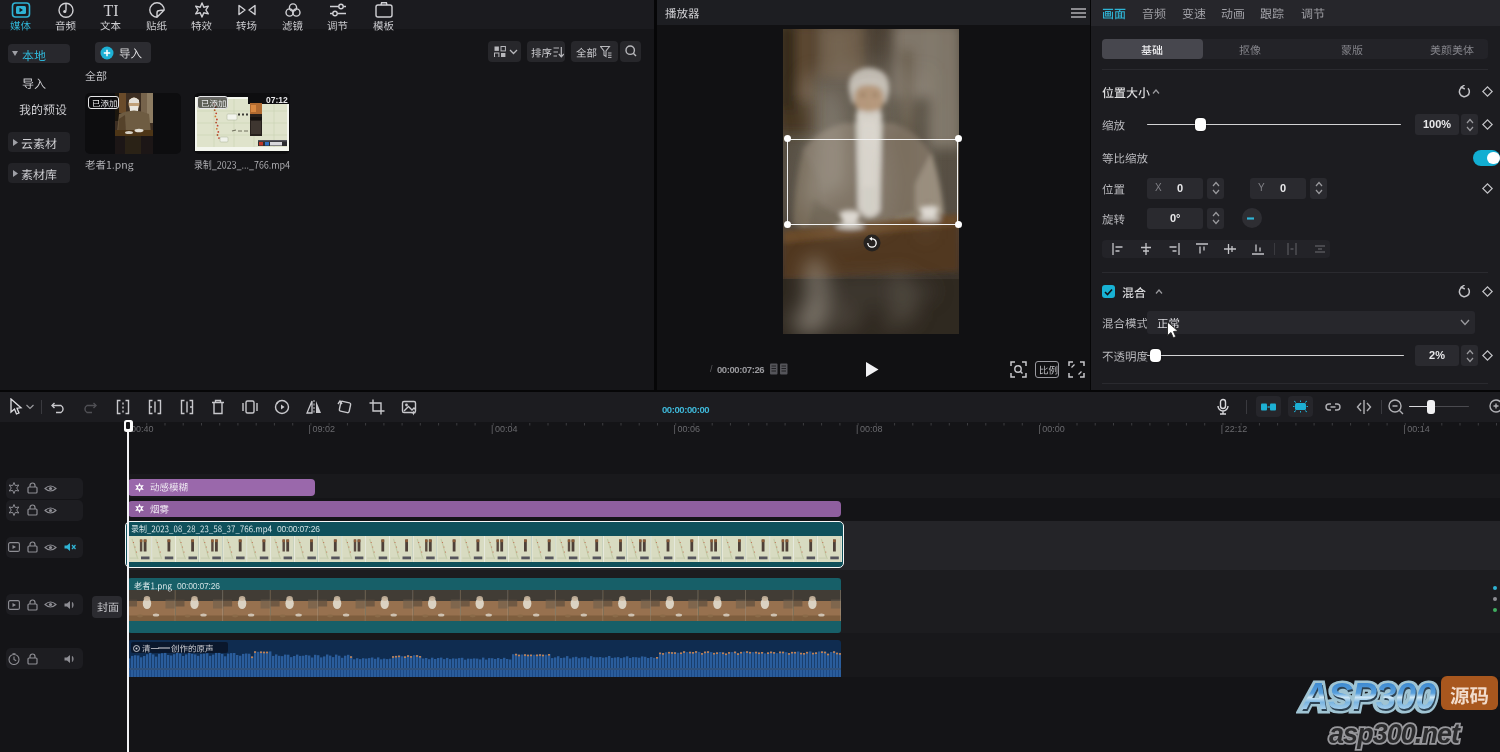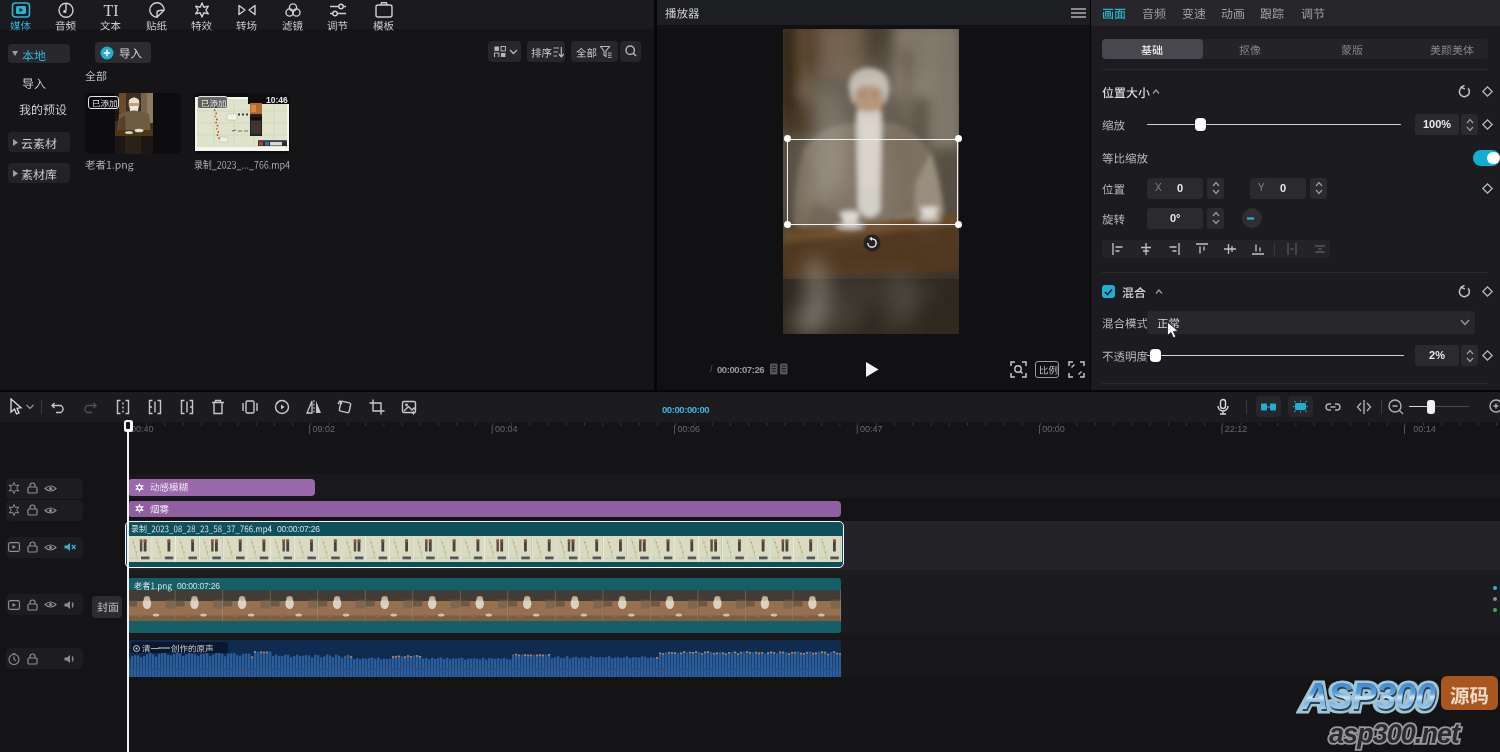--- a/index.html
+++ b/index.html
@@ -258,21 +258,21 @@
         <rect x="71" y="49" width="4" height="3.5" fill="#3070c0"></rect>
 <rect x="76" y="49" width="12" height="3.5" fill="#d8d8dc"></rect>
 </g>
     </svg>
     <div style="position:absolute;left:197px;top:96px;width:31px;height:13px;background:rgba(10,10,12,0.6);border-radius:3px;border:1px solid #e6e6e8;"></div>
     <div style="position:absolute;left:201px;top:98px;">
       <svg width="26" height="11" viewBox="0 -8.7 26 11" style="display:block;overflow:visible">
         <path d="M0.8 -6.6V-6.0H6.3V-3.7H1.9V-5.1H1.2V-0.9C1.2 0.2 1.7 0.4 3.1 0.4C3.4 0.4 5.9 0.4 6.2 0.4C7.7 0.4 7.9 -0.0 8.1 -1.6C7.9 -1.6 7.6 -1.7 7.4 -1.9C7.3 -0.5 7.2 -0.2 6.3 -0.2C5.7 -0.2 3.5 -0.2 3.0 -0.2C2.1 -0.2 1.9 -0.3 1.9 -0.9V-3.1H6.3V-2.7H7.0V-6.6Z M12.0 -2.5C11.8 -1.8 11.4 -1.1 10.9 -0.6L11.3 -0.3C11.9 -0.8 12.2 -1.6 12.5 -2.3ZM14.0 -2.2C14.2 -1.6 14.5 -0.8 14.5 -0.3L15.0 -0.5C15.0 -1.0 14.7 -1.8 14.4 -2.3ZM15.0 -2.4C15.5 -1.7 16.0 -0.9 16.2 -0.3L16.7 -0.5C16.5 -1.1 16.0 -2.0 15.5 -2.6ZM13.0 -3.4V-0.0C13.0 0.1 13.0 0.1 12.9 0.1C12.8 0.1 12.4 0.1 12.0 0.1C12.1 0.3 12.1 0.5 12.2 0.7C12.7 0.7 13.1 0.7 13.3 0.6C13.6 0.5 13.6 0.3 13.6 -0.0V-3.4ZM9.2 -6.6C9.7 -6.4 10.3 -6.0 10.6 -5.7L11.0 -6.2C10.7 -6.5 10.1 -6.8 9.6 -7.1ZM8.8 -4.3C9.3 -4.1 9.9 -3.7 10.2 -3.4L10.6 -4.0C10.3 -4.2 9.7 -4.6 9.2 -4.8ZM9.0 0.2 9.6 0.6C10.0 -0.2 10.4 -1.2 10.7 -2.0L10.2 -2.4C9.8 -1.5 9.3 -0.4 9.0 0.2ZM11.3 -6.7V-6.1H13.2C13.1 -5.7 12.9 -5.3 12.8 -4.9H10.9V-4.3H12.5C12.0 -3.6 11.4 -3.0 10.7 -2.6C10.8 -2.5 11.0 -2.3 11.1 -2.2C12.0 -2.7 12.7 -3.4 13.2 -4.3H14.2C14.7 -3.5 15.5 -2.7 16.3 -2.3C16.4 -2.4 16.6 -2.7 16.8 -2.8C16.0 -3.1 15.4 -3.7 14.9 -4.3H16.6V-4.9H13.5C13.6 -5.3 13.7 -5.7 13.8 -6.1H16.3V-6.7Z M21.9 -6.1V0.6H22.5V-0.1H24.1V0.5H24.8V-6.1ZM22.5 -0.7V-5.5H24.1V-0.7ZM18.7 -7.0 18.6 -5.5H17.5V-4.9H18.6C18.6 -2.8 18.3 -0.9 17.2 0.2C17.4 0.3 17.6 0.5 17.7 0.7C18.9 -0.6 19.2 -2.6 19.3 -4.9H20.5C20.5 -1.6 20.4 -0.5 20.2 -0.2C20.1 -0.1 20.1 -0.1 19.9 -0.1C19.8 -0.1 19.4 -0.1 19.0 -0.1C19.1 0.1 19.2 0.3 19.2 0.5C19.6 0.5 20.0 0.6 20.2 0.5C20.5 0.5 20.6 0.4 20.8 0.2C21.0 -0.2 21.1 -1.4 21.2 -5.2C21.2 -5.3 21.2 -5.5 21.2 -5.5H19.3L19.3 -7.0Z" fill="#f2f2f4"></path>
       </svg>
     </div>
-    <div style="position:absolute;left:266px;top:94.5px;font: 700 8.5px 'Liberation Sans',sans-serif;color:#e8e8ea;white-space:nowrap;">10:46</div>
+    <div style="position:absolute;left:266px;top:94.5px;font: 700 8.5px 'Liberation Sans',sans-serif;color:#e8e8ea;white-space:nowrap;">07:12</div>
     <div style="position:absolute;left:194px;top:158px;">
       <svg width="96" height="14" viewBox="0 -10.7 96 14" style="display:block;overflow:visible">
         <path d="M1.4 -3.3C2.1 -3.0 2.9 -2.4 3.3 -2.0L3.9 -2.5C3.5 -2.9 2.6 -3.5 1.9 -3.8ZM1.4 -8.2V-7.5H7.8L7.7 -6.5H1.7V-5.8H7.7L7.6 -4.9H0.7V-4.1H4.8V-2.2C3.3 -1.6 1.7 -1.0 0.7 -0.6L1.1 0.1C2.2 -0.3 3.5 -0.9 4.8 -1.5V-0.0C4.8 0.1 4.8 0.2 4.6 0.2C4.5 0.2 3.9 0.2 3.2 0.2C3.3 0.4 3.5 0.7 3.5 0.9C4.3 0.9 4.9 0.9 5.2 0.7C5.5 0.6 5.6 0.4 5.6 -0.0V-2.5C6.5 -1.1 7.9 -0.1 9.5 0.4C9.6 0.2 9.8 -0.1 10.0 -0.3C8.9 -0.6 7.9 -1.1 7.1 -1.9C7.8 -2.3 8.5 -2.9 9.2 -3.4L8.5 -3.9C8.0 -3.4 7.3 -2.8 6.6 -2.4C6.2 -2.8 5.9 -3.3 5.6 -3.8V-4.1H9.9V-4.9H8.4C8.5 -5.9 8.6 -7.2 8.6 -8.2L8.0 -8.3L7.9 -8.2Z M17.6 -7.9V-2.0H18.3V-7.9ZM19.5 -8.7V-0.2C19.5 -0.1 19.4 -0.0 19.3 -0.0C19.1 -0.0 18.5 -0.0 17.9 -0.0C18.0 0.2 18.1 0.6 18.1 0.8C18.9 0.8 19.5 0.8 19.8 0.7C20.1 0.5 20.2 0.3 20.2 -0.3V-8.7ZM12.0 -8.6C11.8 -7.5 11.4 -6.5 10.9 -5.8C11.1 -5.7 11.5 -5.6 11.6 -5.5C11.8 -5.8 12.0 -6.2 12.2 -6.6H13.5V-5.5H11.0V-4.8H13.5V-3.7H11.5V-0.0H12.2V-3.0H13.5V0.8H14.3V-3.0H15.8V-0.8C15.8 -0.7 15.7 -0.7 15.6 -0.7C15.5 -0.7 15.1 -0.7 14.7 -0.7C14.8 -0.5 14.9 -0.2 14.9 0.0C15.5 0.0 15.9 0.0 16.1 -0.1C16.4 -0.2 16.5 -0.4 16.5 -0.8V-3.7H14.3V-4.8H16.8V-5.5H14.3V-6.6H16.4V-7.3H14.3V-8.8H13.5V-7.3H12.4C12.5 -7.7 12.6 -8.0 12.7 -8.4Z M21.1 1.5H26.7V0.8H21.1Z M27.3 0.0H32.2V-0.8H30.0C29.7 -0.8 29.2 -0.8 28.8 -0.8C30.6 -2.5 31.8 -4.0 31.8 -5.6C31.8 -6.9 30.9 -7.8 29.6 -7.8C28.6 -7.8 27.9 -7.4 27.3 -6.7L27.8 -6.2C28.3 -6.7 28.8 -7.1 29.4 -7.1C30.4 -7.1 30.9 -6.4 30.9 -5.5C30.9 -4.2 29.7 -2.7 27.3 -0.6Z M35.6 0.1C37.1 0.1 38.0 -1.2 38.0 -3.9C38.0 -6.5 37.1 -7.8 35.6 -7.8C34.1 -7.8 33.2 -6.5 33.2 -3.9C33.2 -1.2 34.1 0.1 35.6 0.1ZM35.6 -0.6C34.7 -0.6 34.1 -1.6 34.1 -3.9C34.1 -6.1 34.7 -7.1 35.6 -7.1C36.5 -7.1 37.1 -6.1 37.1 -3.9C37.1 -1.6 36.5 -0.6 35.6 -0.6Z M39.0 0.0H43.8V-0.8H41.7C41.3 -0.8 40.8 -0.8 40.4 -0.8C42.2 -2.5 43.5 -4.0 43.5 -5.6C43.5 -6.9 42.6 -7.8 41.2 -7.8C40.2 -7.8 39.6 -7.4 38.9 -6.7L39.5 -6.2C39.9 -6.7 40.5 -7.1 41.1 -7.1C42.1 -7.1 42.5 -6.4 42.5 -5.5C42.5 -4.2 41.4 -2.7 39.0 -0.6Z M47.1 0.1C48.5 0.1 49.6 -0.7 49.6 -2.1C49.6 -3.1 48.9 -3.8 48.0 -4.0V-4.1C48.8 -4.3 49.3 -5.0 49.3 -5.9C49.3 -7.1 48.4 -7.8 47.1 -7.8C46.2 -7.8 45.5 -7.4 44.9 -6.9L45.5 -6.3C45.9 -6.8 46.4 -7.1 47.1 -7.1C47.9 -7.1 48.4 -6.6 48.4 -5.8C48.4 -5.0 47.8 -4.4 46.2 -4.4V-3.6C48.0 -3.6 48.6 -3.0 48.6 -2.1C48.6 -1.2 48.0 -0.7 47.1 -0.7C46.2 -0.7 45.6 -1.1 45.2 -1.5L44.7 -0.9C45.2 -0.4 45.9 0.1 47.1 0.1Z M50.3 1.5H55.9V0.8H50.3Z M57.5 0.1C57.9 0.1 58.2 -0.2 58.2 -0.6C58.2 -1.0 57.9 -1.3 57.5 -1.3C57.1 -1.3 56.8 -1.0 56.8 -0.6C56.8 -0.2 57.1 0.1 57.5 0.1Z M60.4 0.1C60.8 0.1 61.1 -0.2 61.1 -0.6C61.1 -1.0 60.8 -1.3 60.4 -1.3C60.0 -1.3 59.7 -1.0 59.7 -0.6C59.7 -0.2 60.0 0.1 60.4 0.1Z M63.3 0.1C63.7 0.1 64.0 -0.2 64.0 -0.6C64.0 -1.0 63.7 -1.3 63.3 -1.3C63.0 -1.3 62.7 -1.0 62.7 -0.6C62.7 -0.2 63.0 0.1 63.3 0.1Z M64.9 1.5H70.5V0.8H64.9Z M72.8 0.0H73.8C73.9 -3.0 74.2 -4.8 76.0 -7.1V-7.7H71.2V-6.9H74.9C73.4 -4.8 72.9 -2.9 72.8 0.0Z M79.7 0.1C80.9 0.1 81.9 -0.9 81.9 -2.4C81.9 -4.0 81.0 -4.8 79.7 -4.8C79.1 -4.8 78.5 -4.4 78.0 -3.9C78.0 -6.2 78.9 -7.0 80.0 -7.0C80.4 -7.0 80.9 -6.8 81.2 -6.5L81.7 -7.0C81.3 -7.5 80.7 -7.8 79.9 -7.8C78.4 -7.8 77.1 -6.7 77.1 -3.7C77.1 -1.1 78.2 0.1 79.7 0.1ZM78.0 -3.1C78.5 -3.8 79.1 -4.1 79.6 -4.1C80.5 -4.1 81.0 -3.4 81.0 -2.4C81.0 -1.3 80.4 -0.6 79.7 -0.6C78.7 -0.6 78.1 -1.5 78.0 -3.1Z M85.5 0.1C86.7 0.1 87.7 -0.9 87.7 -2.4C87.7 -4.0 86.9 -4.8 85.6 -4.8C85.0 -4.8 84.3 -4.4 83.8 -3.9C83.9 -6.2 84.7 -7.0 85.8 -7.0C86.3 -7.0 86.7 -6.8 87.0 -6.5L87.6 -7.0C87.1 -7.5 86.6 -7.8 85.8 -7.8C84.3 -7.8 82.9 -6.7 82.9 -3.7C82.9 -1.1 84.0 0.1 85.5 0.1ZM83.8 -3.1C84.3 -3.8 84.9 -4.1 85.4 -4.1C86.3 -4.1 86.8 -3.4 86.8 -2.4C86.8 -1.3 86.2 -0.6 85.5 -0.6C84.5 -0.6 83.9 -1.5 83.8 -3.1Z M89.6 0.1C90.0 0.1 90.3 -0.2 90.3 -0.6C90.3 -1.0 90.0 -1.3 89.6 -1.3C89.2 -1.3 88.9 -1.0 88.9 -0.6C88.9 -0.2 89.2 0.1 89.6 0.1Z M92.0 0.0H93.0V-4.1C93.5 -4.7 94.0 -5.0 94.4 -5.0C95.2 -5.0 95.5 -4.6 95.5 -3.5V0.0H96.5V-4.1C97.0 -4.7 97.5 -5.0 97.9 -5.0C98.6 -5.0 99.0 -4.6 99.0 -3.5V0.0H99.9V-3.6C99.9 -5.1 99.4 -5.8 98.2 -5.8C97.5 -5.8 96.9 -5.4 96.3 -4.8C96.1 -5.4 95.6 -5.8 94.7 -5.8C94.0 -5.8 93.5 -5.4 92.9 -4.9H92.9L92.8 -5.7H92.0Z M101.8 2.4H102.7V0.5L102.7 -0.5C103.2 -0.1 103.8 0.1 104.3 0.1C105.6 0.1 106.8 -1.0 106.8 -2.9C106.8 -4.7 106.0 -5.8 104.5 -5.8C103.8 -5.8 103.2 -5.5 102.7 -5.0H102.6L102.6 -5.7H101.8ZM104.1 -0.7C103.7 -0.7 103.2 -0.8 102.7 -1.3V-4.3C103.3 -4.8 103.8 -5.0 104.2 -5.0C105.3 -5.0 105.8 -4.2 105.8 -2.9C105.8 -1.5 105.1 -0.7 104.1 -0.7Z M110.9 0.0H111.8V-2.1H112.8V-2.9H111.8V-7.7H110.7L107.5 -2.8V-2.1H110.9ZM110.9 -2.9H108.5L110.3 -5.5C110.5 -5.9 110.7 -6.3 110.9 -6.6H110.9C110.9 -6.3 110.9 -5.6 110.9 -5.2Z" fill="#b4b4b8" transform="scale(0.8485,1)"></path>
       </svg>
     </div>
     <div style="position:absolute;left:665px;top:6px;">
       <svg width="34" height="16" viewBox="0 -11.7 34 16" style="display:block;overflow:visible">
         <path d="M9.3 -8.4C9.1 -7.9 8.8 -7.2 8.5 -6.7H7.8V-8.5C8.8 -8.6 9.7 -8.8 10.4 -8.9L9.9 -9.6C8.6 -9.3 6.1 -9.0 4.1 -8.9C4.2 -8.8 4.3 -8.5 4.3 -8.3C5.2 -8.3 6.1 -8.4 7.0 -8.5V-6.7H4.0V-5.9H6.3C5.6 -5.0 4.5 -4.2 3.5 -3.8C3.7 -3.7 3.9 -3.4 4.0 -3.2C4.2 -3.3 4.5 -3.4 4.7 -3.5V0.9H5.4V0.4H9.5V0.8H10.3V-3.5L10.7 -3.3C10.8 -3.5 11.1 -3.8 11.2 -4.0C10.3 -4.3 9.2 -5.1 8.5 -5.9H10.9V-6.7H9.2C9.5 -7.1 9.8 -7.7 10.1 -8.2ZM4.9 -8.0C5.1 -7.6 5.4 -7.0 5.5 -6.7L6.2 -6.9C6.1 -7.3 5.8 -7.8 5.6 -8.2ZM7.0 -5.7V-3.8H7.8V-5.8C8.4 -4.9 9.4 -4.1 10.3 -3.5H4.7C5.5 -4.1 6.4 -4.8 7.0 -5.7ZM7.0 -2.9V-1.9H5.4V-2.9ZM7.7 -2.9H9.5V-1.9H7.7ZM7.0 -1.3V-0.3H5.4V-1.3ZM7.7 -1.3H9.5V-0.3H7.7ZM1.9 -9.6V-7.3H0.5V-6.5H1.9V-4.2L0.3 -3.6L0.5 -2.8L1.9 -3.3V-0.1C1.9 0.1 1.9 0.1 1.7 0.1C1.6 0.1 1.1 0.1 0.6 0.1C0.7 0.4 0.9 0.7 0.9 0.9C1.6 0.9 2.1 0.9 2.3 0.8C2.6 0.6 2.7 0.4 2.7 -0.1V-3.6L3.9 -4.1L3.8 -4.9L2.7 -4.5V-6.5H4.0V-7.3H2.7V-9.6Z M13.9 -9.5C14.1 -9.0 14.4 -8.3 14.5 -7.9L15.2 -8.2C15.1 -8.5 14.9 -9.2 14.6 -9.7ZM12.0 -7.8V-7.0H13.4V-4.6C13.4 -3.0 13.2 -1.1 11.8 0.3C12.0 0.5 12.3 0.7 12.4 0.9C14.0 -0.7 14.2 -2.7 14.2 -4.6V-4.7H15.8C15.7 -1.5 15.6 -0.4 15.4 -0.1C15.3 0.0 15.2 0.0 15.1 0.0C14.9 0.0 14.5 0.0 14.0 -0.0C14.1 0.2 14.2 0.6 14.2 0.8C14.7 0.8 15.2 0.8 15.5 0.8C15.8 0.8 16.0 0.7 16.1 0.4C16.4 0.0 16.5 -1.3 16.6 -5.1C16.6 -5.2 16.6 -5.5 16.6 -5.5H14.2V-7.0H17.1V-7.8ZM18.7 -6.7H20.8C20.6 -5.2 20.3 -4.0 19.7 -3.0C19.2 -4.0 18.9 -5.3 18.7 -6.6ZM18.5 -9.7C18.2 -7.7 17.6 -5.8 16.6 -4.5C16.8 -4.4 17.1 -4.1 17.3 -3.9C17.6 -4.3 17.9 -4.8 18.1 -5.3C18.4 -4.1 18.8 -3.0 19.2 -2.1C18.6 -1.1 17.7 -0.4 16.5 0.2C16.6 0.4 16.9 0.7 17.0 0.9C18.1 0.4 19.0 -0.4 19.7 -1.3C20.3 -0.4 21.1 0.4 22.1 0.9C22.2 0.7 22.5 0.3 22.7 0.2C21.6 -0.3 20.8 -1.1 20.2 -2.1C21.0 -3.3 21.4 -4.8 21.7 -6.7H22.6V-7.5H18.9C19.1 -8.2 19.3 -8.8 19.4 -9.5Z M25.3 -8.4H27.2V-6.8H25.3ZM30.2 -8.4H32.2V-6.8H30.2ZM30.1 -5.6C30.5 -5.4 31.1 -5.1 31.5 -4.8H28.2C28.5 -5.2 28.7 -5.6 28.9 -6.0L28.0 -6.1V-9.1H24.5V-6.0H28.0C27.8 -5.6 27.5 -5.2 27.2 -4.8H23.6V-4.1H26.4C25.6 -3.4 24.6 -2.7 23.3 -2.3C23.5 -2.1 23.7 -1.8 23.8 -1.6L24.5 -1.9V0.9H25.3V0.6H27.2V0.9H28.0V-2.6H25.8C26.5 -3.1 27.1 -3.6 27.6 -4.1H29.7C30.2 -3.5 30.8 -3.0 31.5 -2.6H29.4V0.9H30.2V0.6H32.2V0.9H33.1V-1.9L33.6 -1.7C33.7 -1.9 34.0 -2.2 34.2 -2.4C32.9 -2.7 31.6 -3.3 30.8 -4.1H33.9V-4.8H31.9L32.2 -5.2C31.8 -5.5 31.1 -5.8 30.5 -6.0ZM29.4 -9.1V-6.0H33.1V-9.1ZM25.3 -0.2V-1.9H27.2V-0.2ZM30.2 -0.2V-1.9H32.2V-0.2Z" fill="#d4d4d8"></path>
       </svg>
     </div>
@@ -696,27 +696,27 @@
     <div style="position:absolute;left:128px;top:570px;width:1372px;height:63px;background:#1c1c1f;"></div>
     <div style="position:absolute;left:128px;top:633px;width:1372px;height:44px;background:#18181b;"></div>
     <div style="position:absolute;left:131px;top:424px;font: 400 9px 'Liberation Sans',sans-serif;color:#6a6a6e;white-space:nowrap;">00:40</div>
     <div style="position:absolute;left:308.6px;top:424px;font: 400 9px 'Liberation Sans',sans-serif;color:#6a6a6e;white-space:nowrap;">|</div>
     <div style="position:absolute;left:312.6px;top:424px;font: 400 9px 'Liberation Sans',sans-serif;color:#6a6a6e;white-space:nowrap;">09:02</div>
     <div style="position:absolute;left:491px;top:424px;font: 400 9px 'Liberation Sans',sans-serif;color:#6a6a6e;white-space:nowrap;">|</div>
     <div style="position:absolute;left:495px;top:424px;font: 400 9px 'Liberation Sans',sans-serif;color:#6a6a6e;white-space:nowrap;">00:04</div>
     <div style="position:absolute;left:673.4px;top:424px;font: 400 9px 'Liberation Sans',sans-serif;color:#6a6a6e;white-space:nowrap;">|</div>
     <div style="position:absolute;left:677.4px;top:424px;font: 400 9px 'Liberation Sans',sans-serif;color:#6a6a6e;white-space:nowrap;">00:06</div>
     <div style="position:absolute;left:855.9px;top:424px;font: 400 9px 'Liberation Sans',sans-serif;color:#6a6a6e;white-space:nowrap;">|</div>
-    <div style="position:absolute;left:859.9px;top:424px;font: 400 9px 'Liberation Sans',sans-serif;color:#6a6a6e;white-space:nowrap;">00:47</div>
+    <div style="position:absolute;left:859.9px;top:424px;font: 400 9px 'Liberation Sans',sans-serif;color:#6a6a6e;white-space:nowrap;">00:08</div>
     <div style="position:absolute;left:1038.3px;top:424px;font: 400 9px 'Liberation Sans',sans-serif;color:#6a6a6e;white-space:nowrap;">|</div>
     <div style="position:absolute;left:1042.3px;top:424px;font: 400 9px 'Liberation Sans',sans-serif;color:#6a6a6e;white-space:nowrap;">00:00</div>
     <div style="position:absolute;left:1220.8px;top:424px;font: 400 9px 'Liberation Sans',sans-serif;color:#6a6a6e;white-space:nowrap;">|</div>
     <div style="position:absolute;left:1224.8px;top:424px;font: 400 9px 'Liberation Sans',sans-serif;color:#6a6a6e;white-space:nowrap;">22:12</div>
     <div style="position:absolute;left:1403.2px;top:424px;font: 400 9px 'Liberation Sans',sans-serif;color:#6a6a6e;white-space:nowrap;">|</div>
-    <div style="position:absolute;left:1407.2px;top:424px;font: 400 9px 'Liberation Sans',sans-serif;color:#6a6a6e;white-space:nowrap;margin-left:6px;">00:14</div>
+    <div style="position:absolute;left:1407.2px;top:424px;font: 400 9px 'Liberation Sans',sans-serif;color:#6a6a6e;white-space:nowrap;">00:14</div>
     <svg style="position:absolute;left:0px;top:423px;" width="1500" height="4" viewBox="0 0 1500 4">
       <rect x="146.2" y="0" width="1" height="2.5" fill="#3c3c40"></rect>
       <rect x="164.5" y="0" width="1" height="2.5" fill="#3c3c40"></rect>
       <rect x="182.7" y="0" width="1" height="2.5" fill="#3c3c40"></rect>
       <rect x="201.0" y="0" width="1" height="2.5" fill="#3c3c40"></rect>
       <rect x="219.2" y="0" width="1" height="2.5" fill="#3c3c40"></rect>
       <rect x="237.4" y="0" width="1" height="2.5" fill="#3c3c40"></rect>
       <rect x="255.7" y="0" width="1" height="2.5" fill="#3c3c40"></rect>
       <rect x="273.9" y="0" width="1" height="2.5" fill="#3c3c40"></rect>
       <rect x="292.2" y="0" width="1" height="2.5" fill="#3c3c40"></rect>

